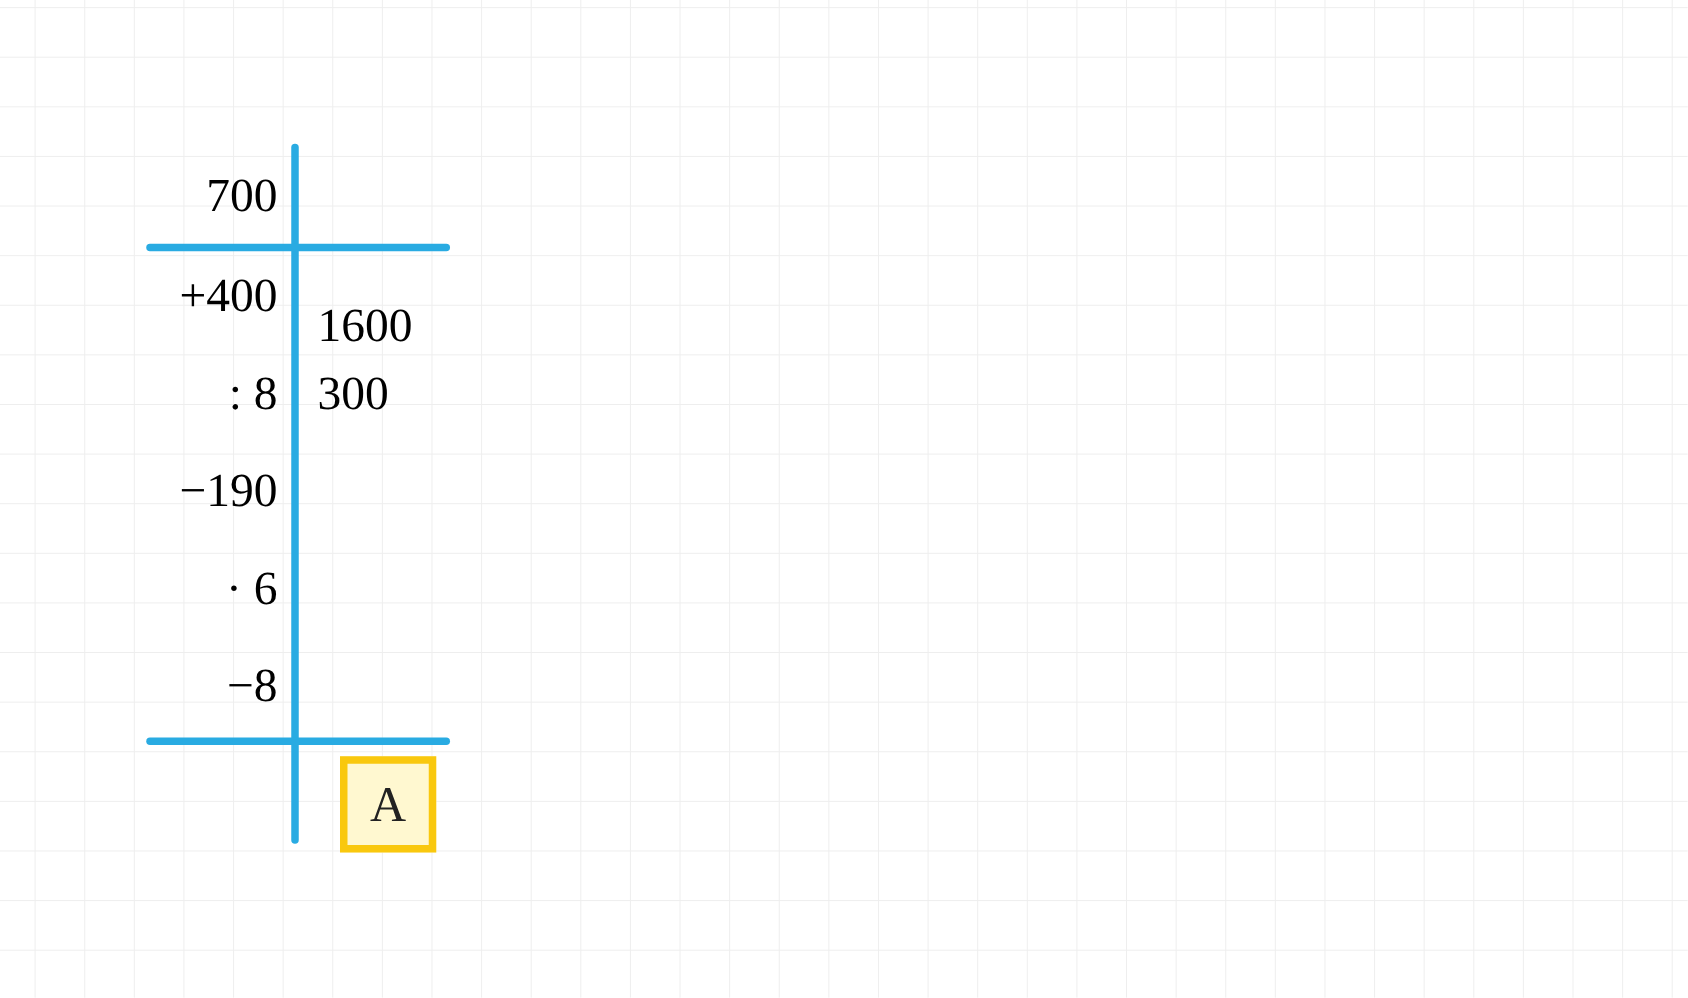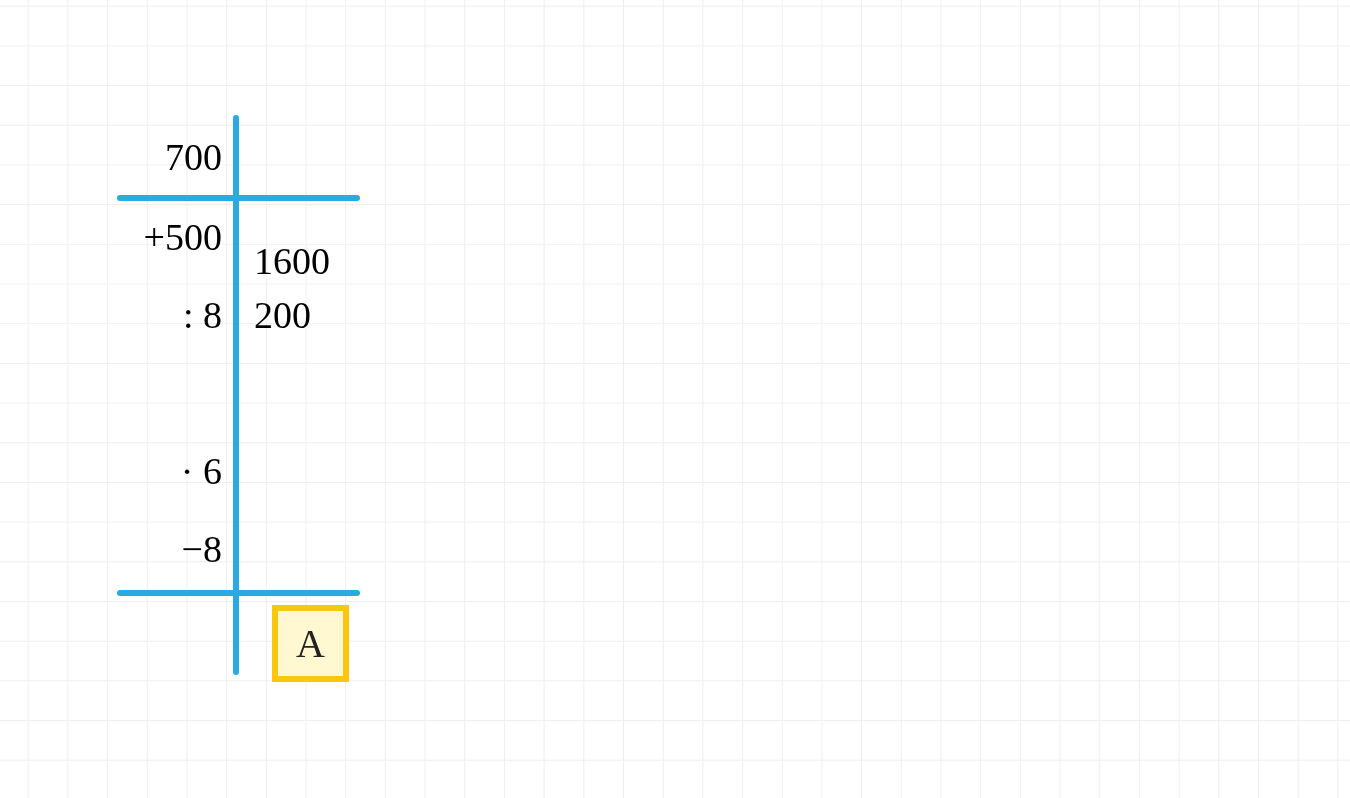--- a/index.html
+++ b/index.html
@@ -68,26 +68,27 @@
 <div class="container">
 
   <div class="blue-line v" style="left:233px; top:115px; height:560px;"></div>
 
   <div class="blue-line h" style="left:117px; top:195px; width:243px;"></div>
 
   <div class="blue-line h" style="left:117px; top:590px; width:243px;"></div>
 
   <div class="cell left-col" style="left:92px; top:135px;">700</div>
 
-  <div class="cell left-col" style="left:92px; top:215px;">+500</div>
+  <div class="cell left-col" style="left:92px; top:215px;">+400</div>
   <div class="cell right-col" style="left:254px; top:215px;margin-top:24px;">1600</div>
 
   <div class="cell left-col" style="left:92px; top:293px;">: 8</div>
-  <div class="cell right-col" style="left:254px; top:293px;">200</div>
+  <div class="cell right-col" style="left:254px; top:293px;">300</div>
 
+  <div class="cell left-col" style="left:92px; top:371px;">−190</div>
   <div class="cell right-col" style="left:254px; top:371px;"></div>
 
   <div class="cell left-col" style="left:92px; top:449px;">· 6</div>
   <div class="cell right-col" style="left:254px; top:449px;"></div>
 
   <div class="cell left-col" style="left:92px; top:527px;">−8</div>
   <div class="cell right-col" style="left:254px; top:527px;"></div>
 
   <div class="answer-box" style="left:272px; top:605px;">
     <span>A</span>

